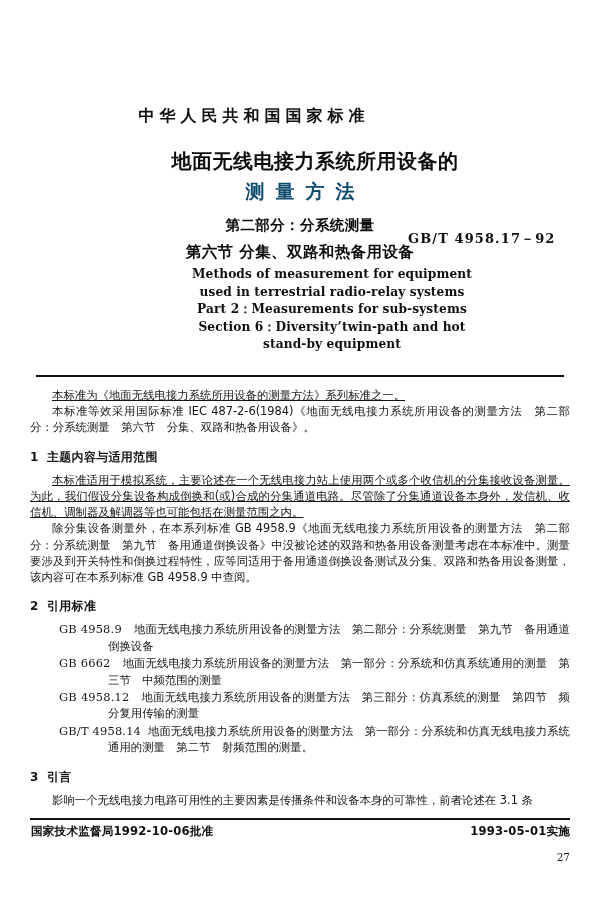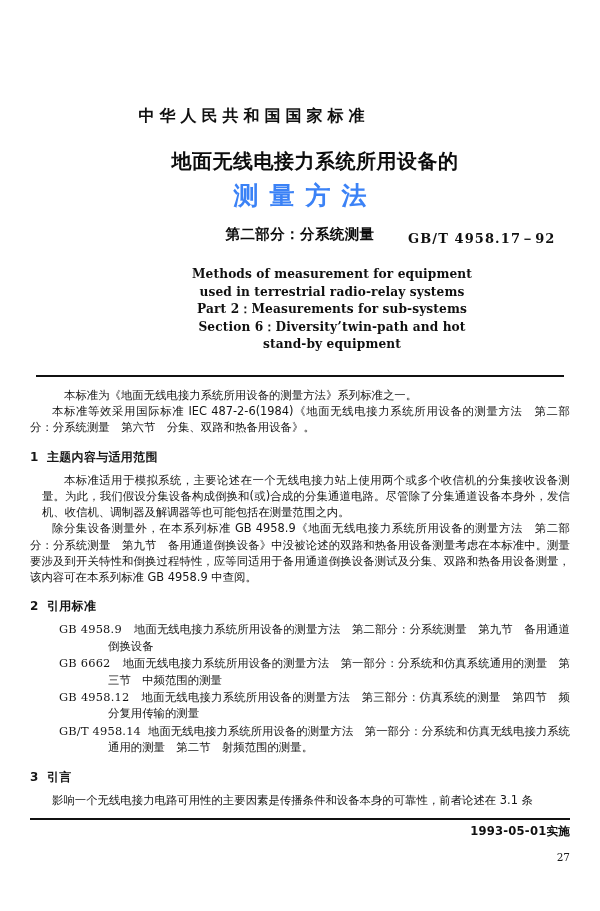--- a/index.html
+++ b/index.html
@@ -51,27 +51,27 @@
   }
   .cn-title-1 {
     font-size: 20px;
     font-weight: bold;
     letter-spacing: 0.5px;
     line-height: 1.3;
     color: #0d0d0d;
     margin-left: 30px;
   }
   .cn-title-2 {
-    font-size: 25px;
+    font-size: 19px;
     font-weight: bold;
     letter-spacing: 11px;
     text-indent: 11px;
     line-height: 1.5;
     margin-top: 3px;
-    color: #3b82f6;
+    color: #0c4a6e;
   }
   .cn-sub-1 {
     font-size: 14.5px;
     font-weight: bold;
     letter-spacing: 0.4px;
     line-height: 1.5;
     margin-top: 9px;
     color: #0d0d0d;
   }
   .cn-sub-2 {
@@ -138,21 +138,22 @@
     top: 387px;
     width: 540px;
     font-size: 11.4px;
     line-height: 16.2px;
     color: #151515;
     text-align: justify;
     text-justify: inter-character;
   }
   .para {
     text-indent: 22px;
-    margin: 0 0 0 12px;
+    margin: 0 0 0 0;
+    text-decoration: underline;
   }
   .para-tight { text-indent: 22px; margin: 0; }
 
   .sec-head {
     font-size: 12px;
     font-weight: bold;
     margin: 13px 0 7px 0;
     text-indent: 0;
     letter-spacing: 0.3px;
   }
@@ -224,20 +225,21 @@
 <div class="page">
 
   <div class="masthead">
     <div class="masthead-title">中华人民共和国国家标准</div>
   </div>
 
   <div class="title-block">
     <div class="cn-title-1">地面无线电接力系统所用设备的</div>
     <div class="cn-title-2">测量方法</div>
     <div class="cn-sub-1">第二部分：分系统测量</div>
+    <div class="cn-sub-2">第六节 分集、双路和热备用设备</div>
   </div>
 
   <div class="std-number">GB/T 4958.17－92</div>
 
   <div class="en-title">
     <div>Methods of measurement for equipment</div>
     <div>used in terrestrial radio-relay systems</div>
     <div>Part 2：Measurements for sub-systems</div>
     <div>Section 6：Diversity’twin-path and hot</div>
     <div>stand-by equipment</div>
@@ -276,16 +278,17 @@
 
     <div class="sec-head">
       <span class="num">3</span><span>引言</span>
     </div>
     <p class="intro-para">影响一个无线电接力电路可用性的主要因素是传播条件和设备本身的可靠性，前者论述在 3.1 条</p>
 
   </div>
 
   <div class="rule-footer"></div>
 
+  <div class="footer-left">国家技术监督局1992-10-06批准</div>
   <div class="footer-right">1993-05-01实施</div>
   <div class="page-num">27</div>
 
 </div>
 
 </body></html>

